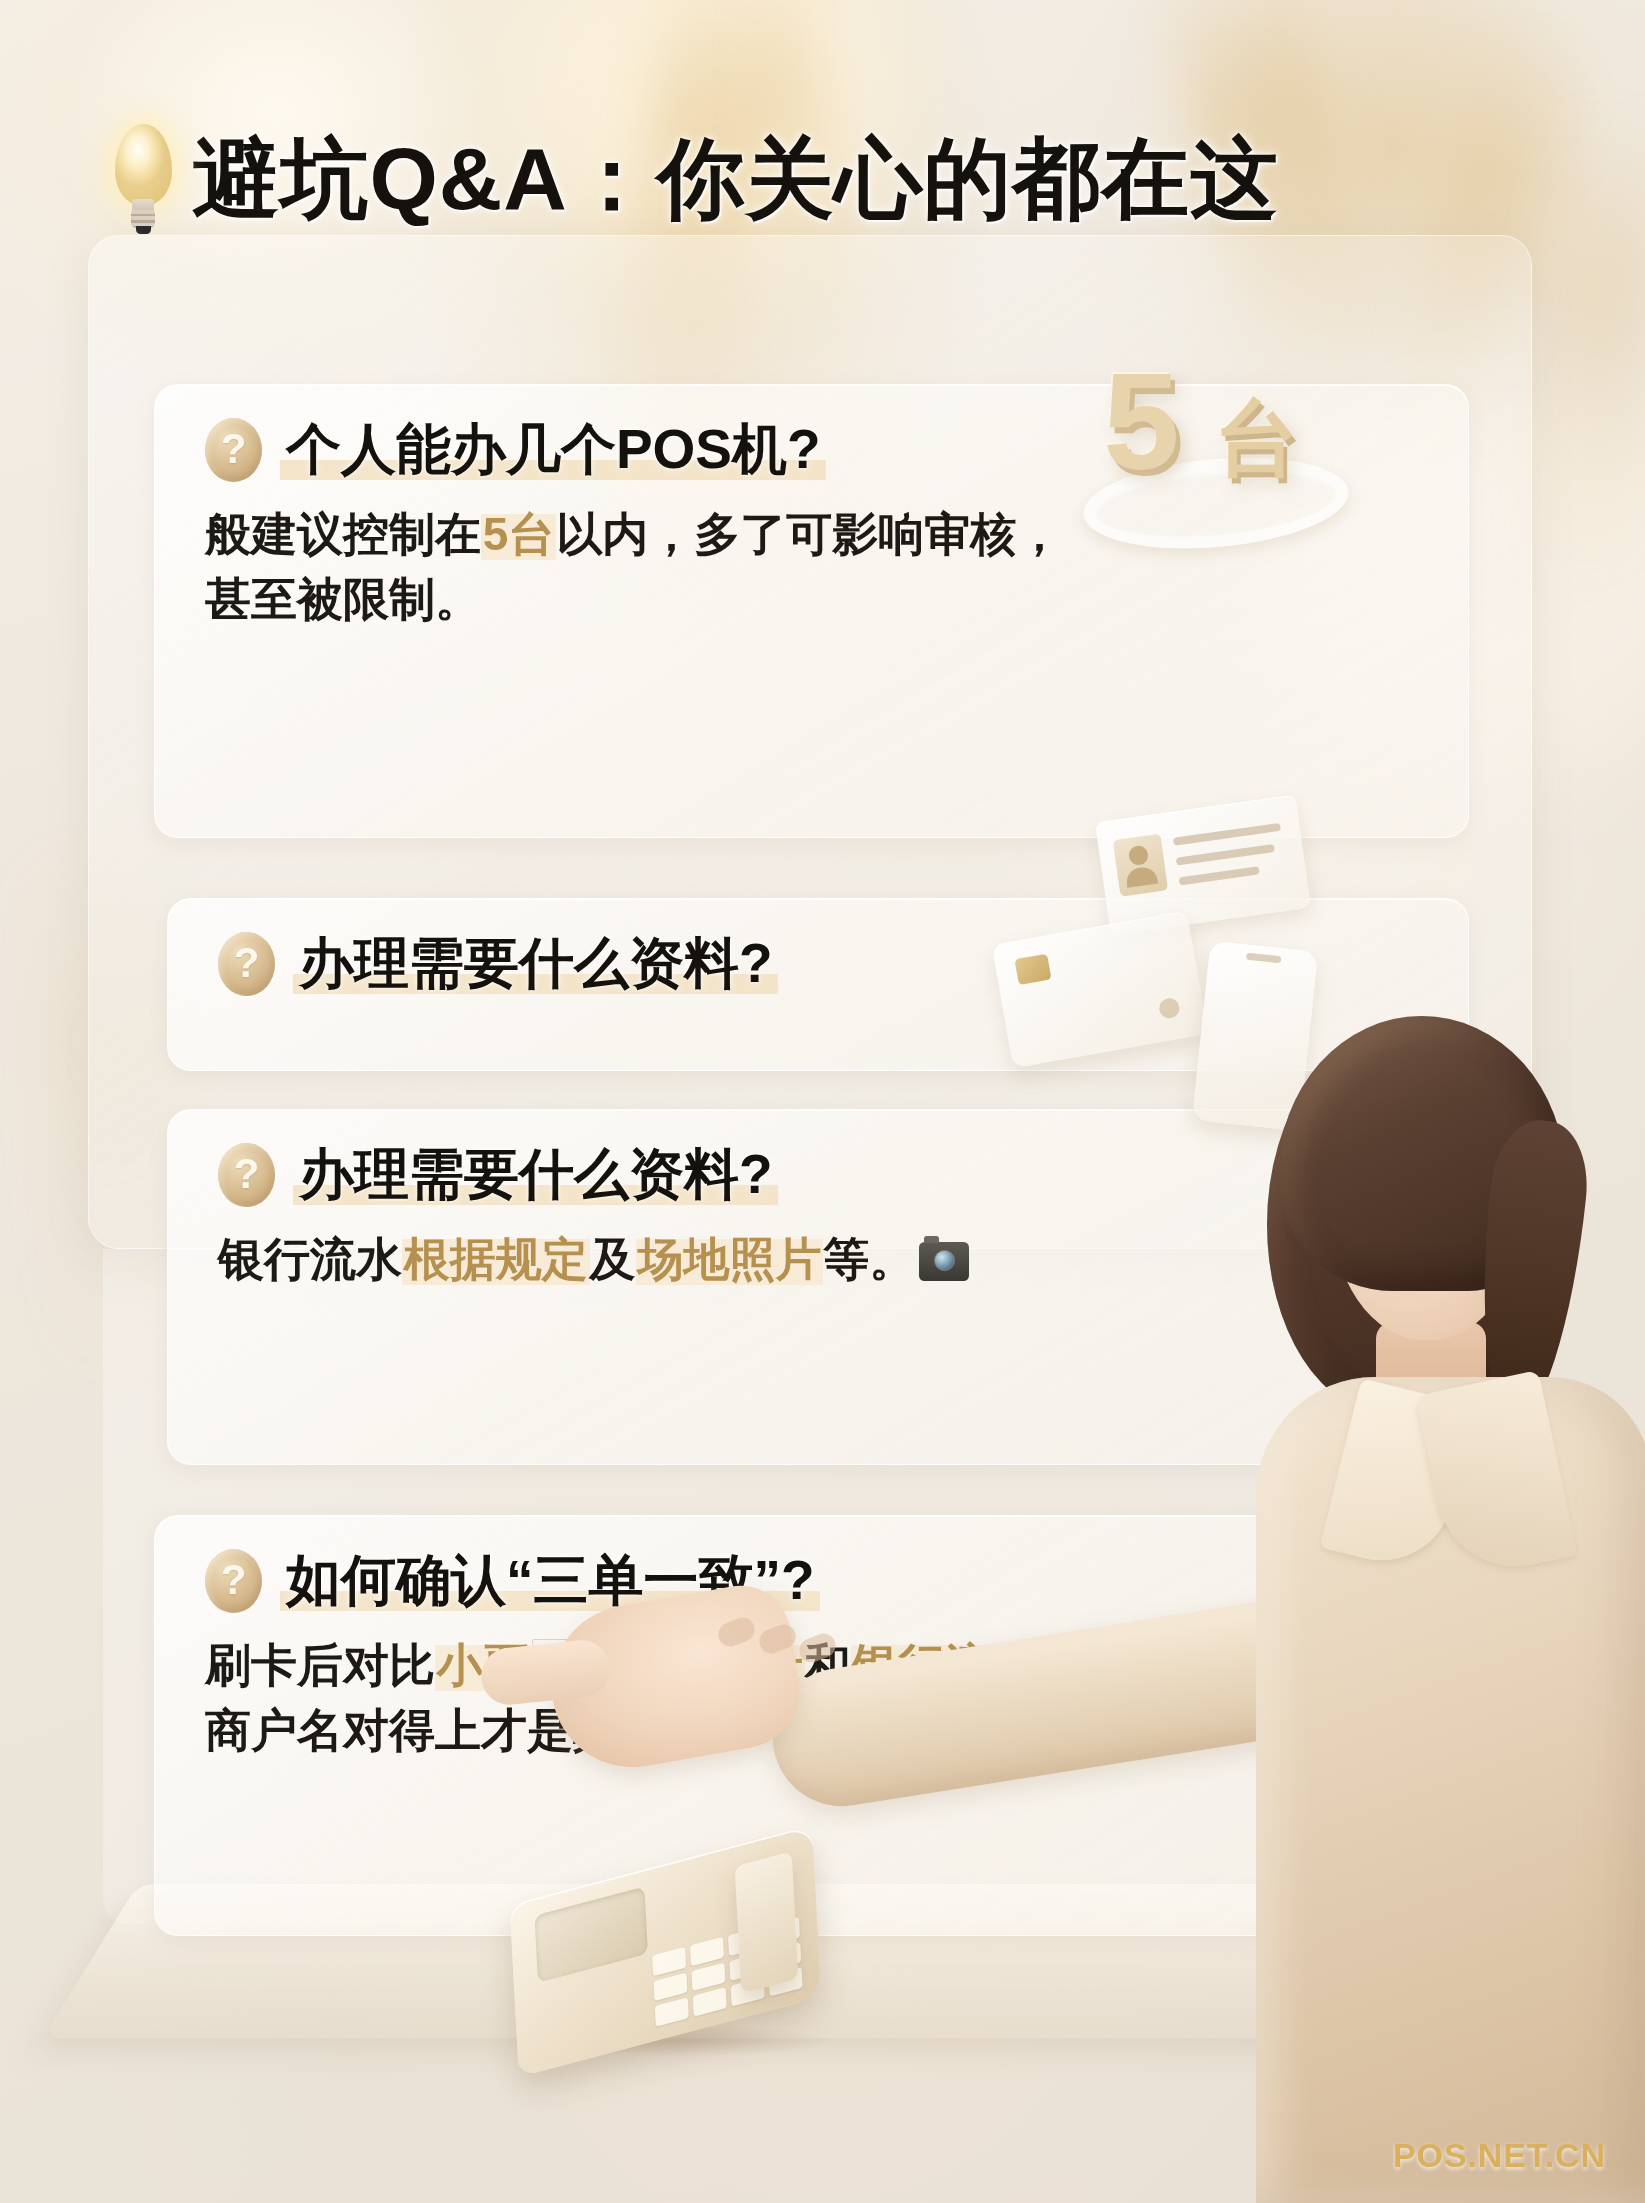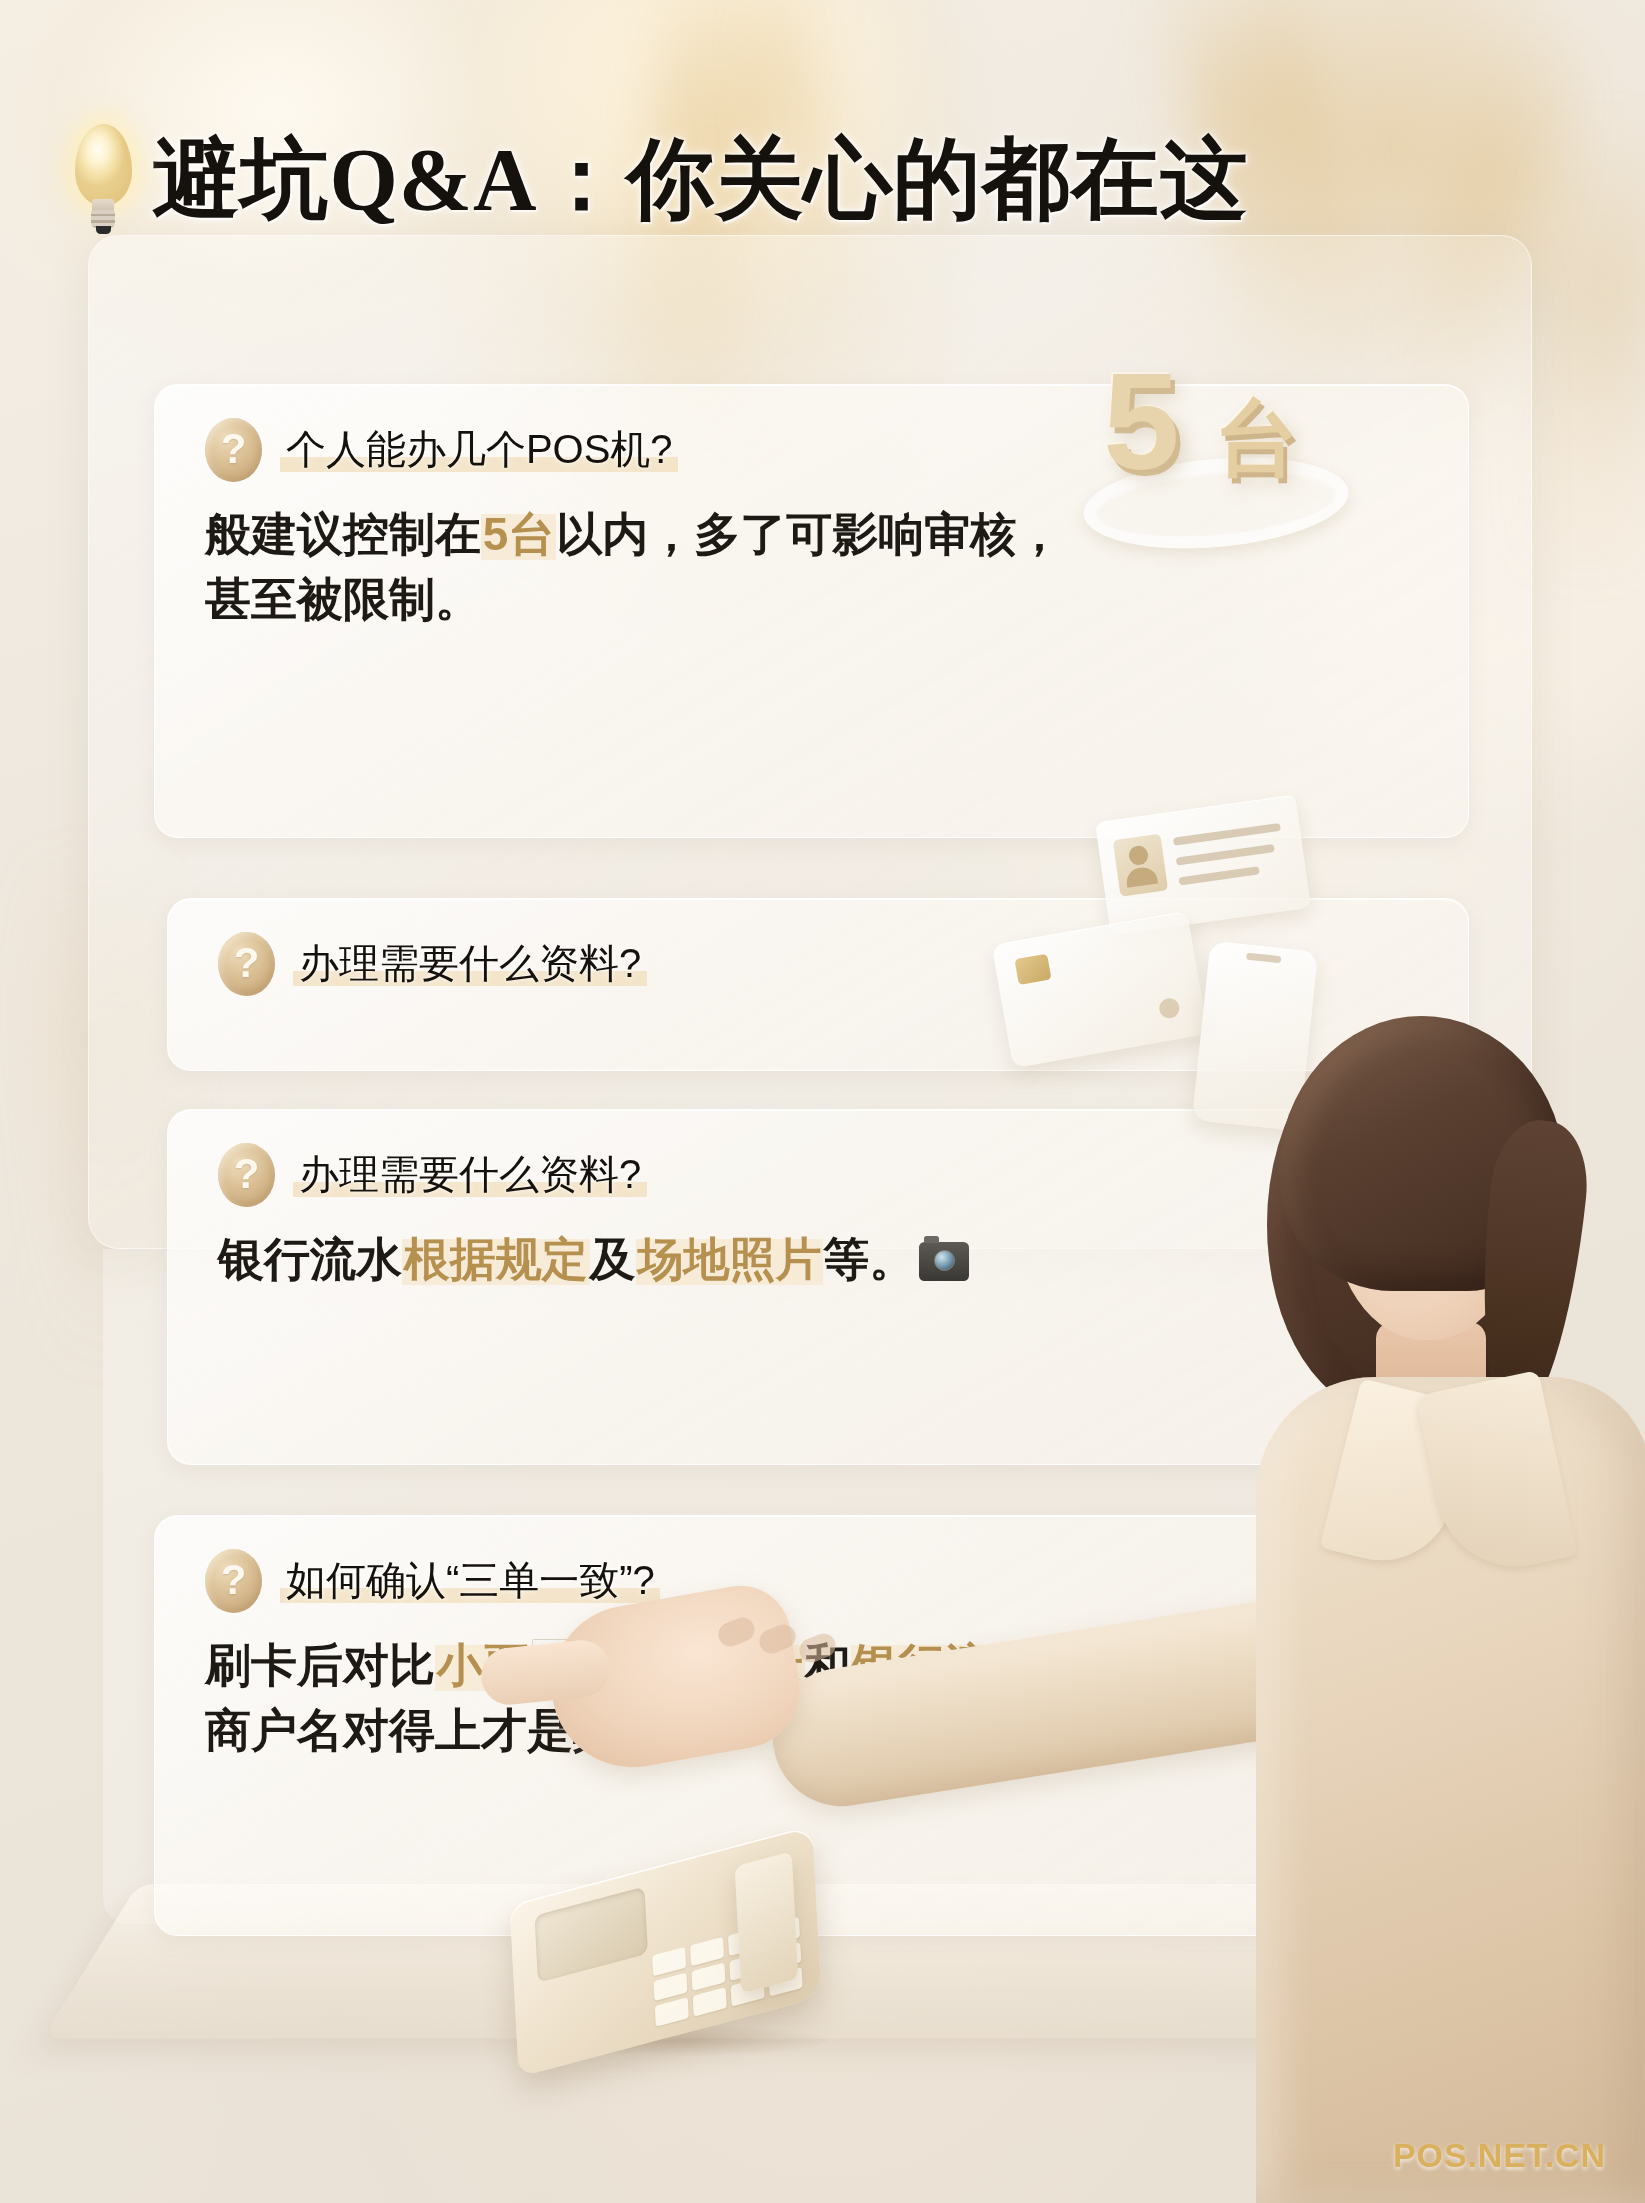--- a/index.html
+++ b/index.html
@@ -49,22 +49,21 @@
   .bg-glow.g2 { left: 1267px; top: 386px; width: 478px; height: 386px; background: rgba(252,244,232,0.6); }
 
   
   .header {
     position: absolute;
     left: 0; top: 110px;
     width: 1646px;
     height: 138px;
     display: flex;
     align-items: center;
-    padding-left: 69px;
-    font-family: Liberation Serif, serif;
+    padding-left: 109px;
   }
   .bulb-icon {
     width: 68px; height: 108px;
     position: relative;
     flex: 0 0 auto;
     margin-right: 14.7px;
     margin-top: -5.5px;
   }
   .bulb-icon .glass {
     position: absolute;
@@ -172,22 +171,22 @@
   }
   .q-badge span {
     font-size: 42px;
     font-weight: 700;
     color: #fdf8ee;
     line-height: 1;
     margin-top: -1.8px;
     text-shadow: 0 0.9px 1.8px rgba(150,120,80,0.30);
   }
   .q-text {
-    font-size: 40px;
-    font-weight: 400;
+    font-size: 55px;
+    font-weight: 700;
     color: #15110d;
     white-space: nowrap;
     line-height: 1.08;
     position: relative;
     padding: 0 5.5px;
     background: linear-gradient(to top, rgba(243,227,198,0.92) 0%, rgba(243,227,198,0.92) 34%, rgba(243,227,198,0) 34%);
     text-shadow: 0 0 3.7px rgba(255,255,255,0.85), 0 0 8.3px rgba(255,255,255,0.6);
   }
 
   .a-body {

